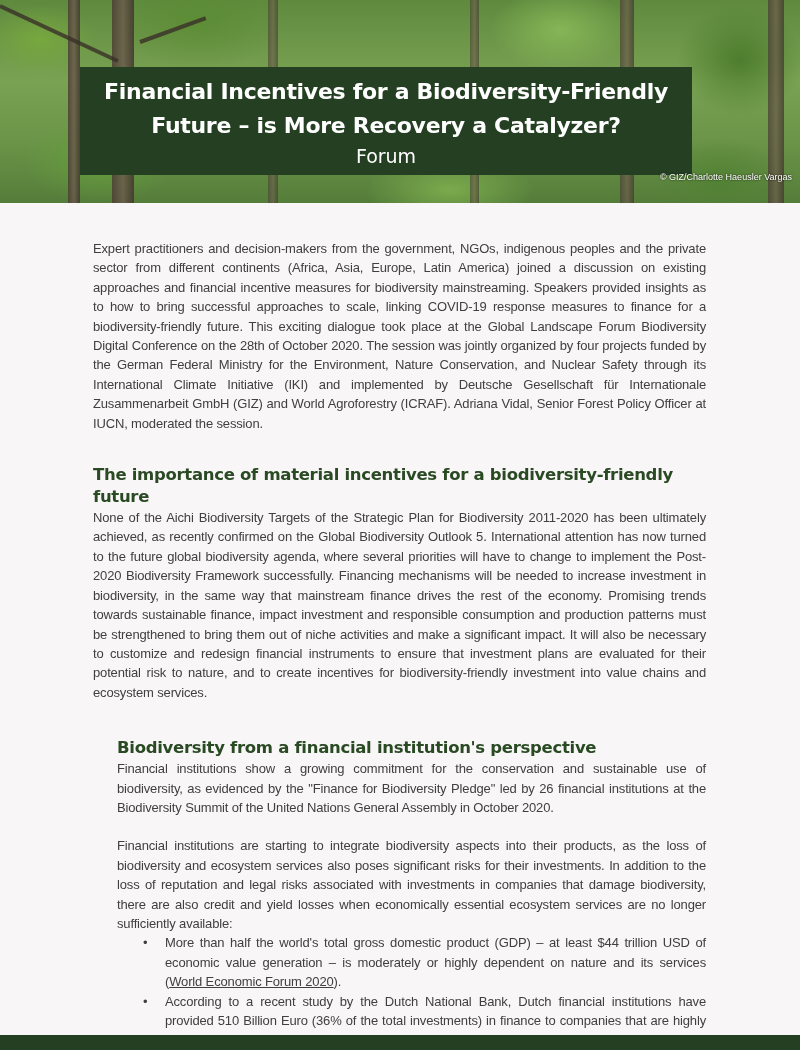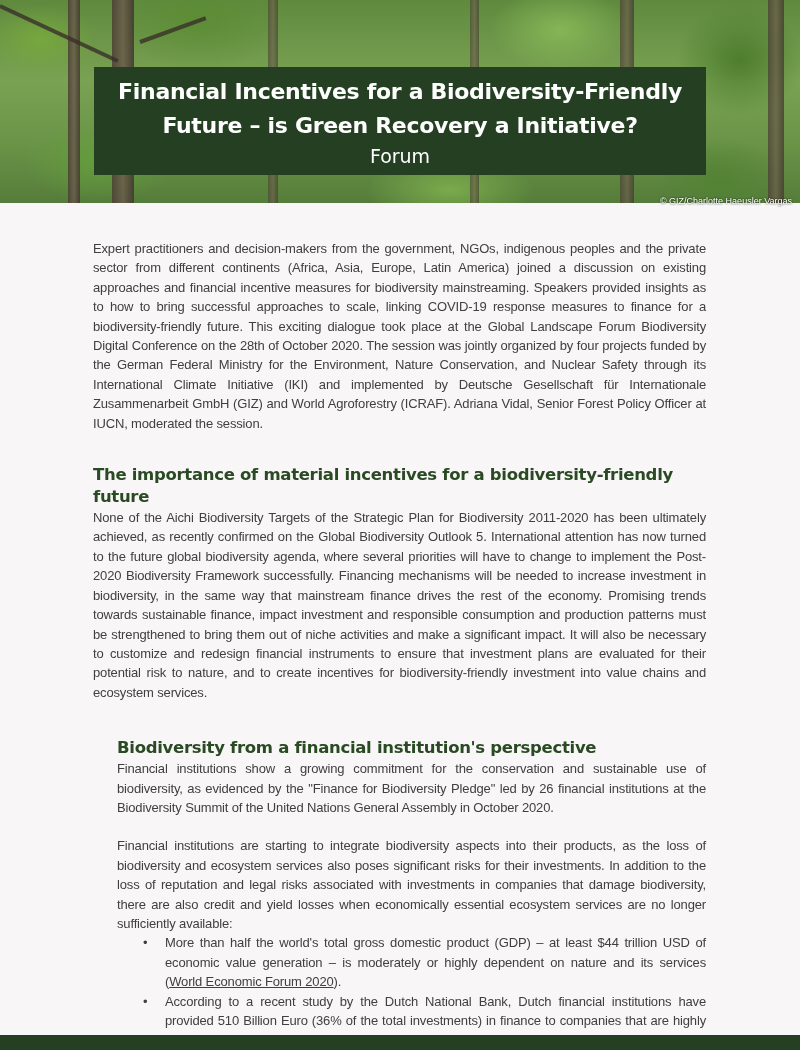--- a/index.html
+++ b/index.html
@@ -19,29 +19,29 @@
       radial-gradient(ellipse 100px 60px at 560px 30px, rgba(140,190,90,0.8), transparent 70%),
       radial-gradient(ellipse 90px 80px at 740px 60px, rgba(70,120,40,0.85), transparent 70%),
       radial-gradient(ellipse 110px 60px at 100px 160px, rgba(100,160,60,0.85), transparent 70%),
       radial-gradient(ellipse 120px 50px at 450px 190px, rgba(130,180,80,0.8), transparent 70%),
       radial-gradient(ellipse 90px 60px at 720px 180px, rgba(80,130,50,0.85), transparent 70%),
       linear-gradient(180deg, #5f8a3e 0%, #7aa253 40%, #6b9448 70%, #557d3a 100%);
   }
   .trunk { position: absolute; top: 0; height: 203px; background: linear-gradient(90deg,#4a3e34,#6b5c4c,#3f352c); opacity: 0.85; }
   .branch { position: absolute; height: 4px; background: #3a3028; opacity: 0.8; transform-origin: left center; }
   .title-box {
-    position: absolute; left: 94px; top: 67px; width: 612px; height: 108px;
+    position: absolute; left: 80px; top: 67px; width: 612px; height: 108px;
     background: #243f22;
     text-align: center; color: #ffffff;
     font-family: "DejaVu Sans", sans-serif;
   }
   .title-box .t1 { font-size: 22px; font-weight: bold; line-height: 34px; margin-top: 8px; letter-spacing: -0.3px; }
   .title-box .t2 { font-size: 19px; line-height: 26px; }
   .credit {
-    position: absolute; right: 8px; top: 196px;
+    position: absolute; right: 8px; top: 172px;
     font-size: 9px; color: #ffffff; text-shadow: 0 0 2px #000;
   }
   .content { position: absolute; left: 93px; top: 239px; width: 613px; }
   p, li {
     font-family: "Liberation Sans", sans-serif;
     font-size: 13px; line-height: 19.4px; margin: 0;
     text-align: justify; color: #404040; letter-spacing: -0.15px;
   }
   h2 {
     font-family: "DejaVu Sans", sans-serif;
@@ -67,21 +67,21 @@
   <div class="trunk" style="left:470px;width:9px;opacity:0.6;"></div>
   <div class="trunk" style="left:620px;width:14px;opacity:0.7;"></div>
   <div class="trunk" style="left:768px;width:16px;opacity:0.75;"></div>
   <div class="branch" style="left:0;top:4px;width:130px;transform:rotate(25deg);"></div>
   <div class="branch" style="left:140px;top:40px;width:70px;transform:rotate(-20deg);"></div>
 </div>
 
 <div class="title-box">
   <div class="t1">
     <span>Financial Incentives for a Biodiversity-Friendly</span><br>
-    <span>Future – is Green Recovery a Initiative?</span>
+    <span>Future – is More Recovery a Catalyzer?</span>
   </div>
   <div class="t2">Forum</div>
 </div>
 
 <div class="credit">© GIZ/Charlotte Haeusler Vargas</div>
 
 <div class="content">
   <p>Expert practitioners and decision-makers from the government, NGOs, indigenous peoples and the private sector from different continents (Africa, Asia, Europe, Latin America) joined a discussion on existing approaches and financial incentive measures for biodiversity mainstreaming. Speakers provided insights as to how to bring successful approaches to scale, linking COVID-19 response measures to finance for a biodiversity-friendly future. This exciting dialogue took place at the Global Landscape Forum Biodiversity Digital Conference on the 28th of October 2020. The session was jointly organized by four projects funded by the German Federal Ministry for the Environment, Nature Conservation, and Nuclear Safety through its International Climate Initiative (IKI) and implemented by Deutsche Gesellschaft für Internationale Zusammenarbeit GmbH (GIZ) and World Agroforestry (ICRAF). Adriana Vidal, Senior Forest Policy Officer at IUCN, moderated the session.</p>
 
   <div class="sec1">

